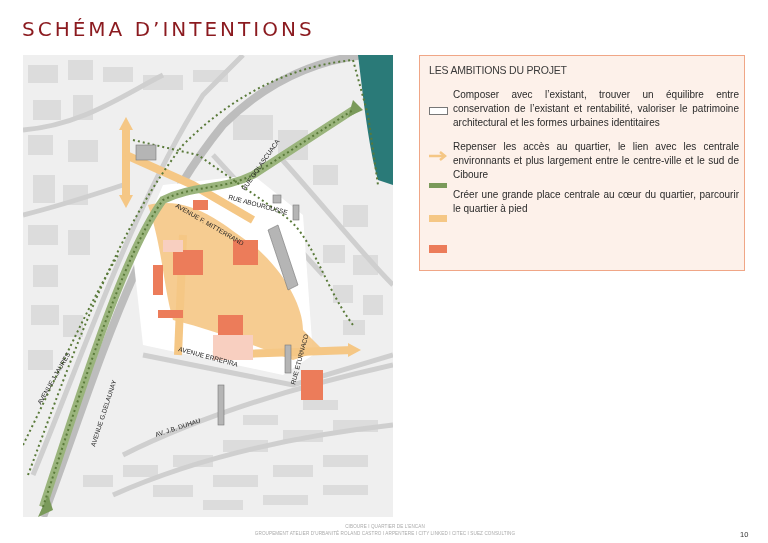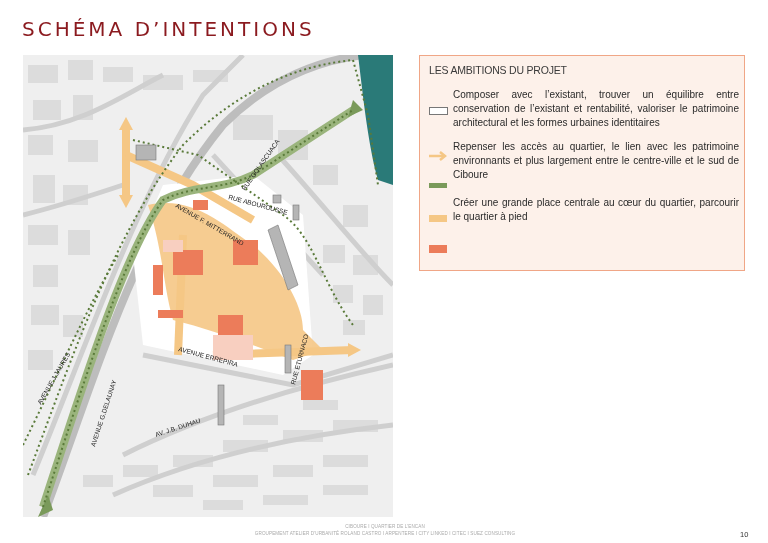--- a/index.html
+++ b/index.html
@@ -154,26 +154,26 @@
 
   <span class="swatch sw-outline" style="top:51px;"></span>
   <div class="legend-item" style="top:32px;">Composer avec l’existant, trouver un équilibre entre conservation de l’existant et rentabilité, valoriser le patrimoine architectural et les formes urbaines identitaires</div>
 
   <span class="swatch" style="top:91px;">
     <svg width="20" height="10" viewBox="0 0 20 10">
         <line x1="0" y1="5" x2="15" y2="5" stroke="#f5c785" stroke-width="2.5"></line>
         <polyline points="11,1 16,5 11,9" fill="none" stroke="#f5c785" stroke-width="2.5"></polyline>
       </svg>
   </span>
-  <div class="legend-item" style="top:84px;">Repenser les accès au quartier, le lien avec les patrimoine environnants et plus largement entre le centre-ville et le sud de Ciboure</div>
+  <div class="legend-item" style="top:84px;">Repenser les accès au quartier, le lien avec les centrale environnants et plus largement entre le centre-ville et le sud de Ciboure</div>
 
   <span class="swatch sw-dots" style="top:127px;"></span>
 
   <span class="swatch sw-yellow" style="top:159px;"></span>
-  <div class="legend-item" style="top:140px;">Créer une grande place centrale au cœur du quartier, parcourir le quartier à pied</div>
+  <div class="legend-item" style="top:132px;">Créer une grande place centrale au cœur du quartier, parcourir le quartier à pied</div>
 
   <span class="swatch sw-orange" style="top:189px;"></span>
 </div>
 
 <div class="footer">
   <div>CIBOURE I QUARTIER DE L’ENCAN</div>
   <div>GROUPEMENT ATELIER D’URBANITÉ ROLAND CASTRO I ARPENTERE I CITY LINKED I CITEC I SUEZ CONSULTING</div>
 </div>
 <div class="page-number">10</div>
 

